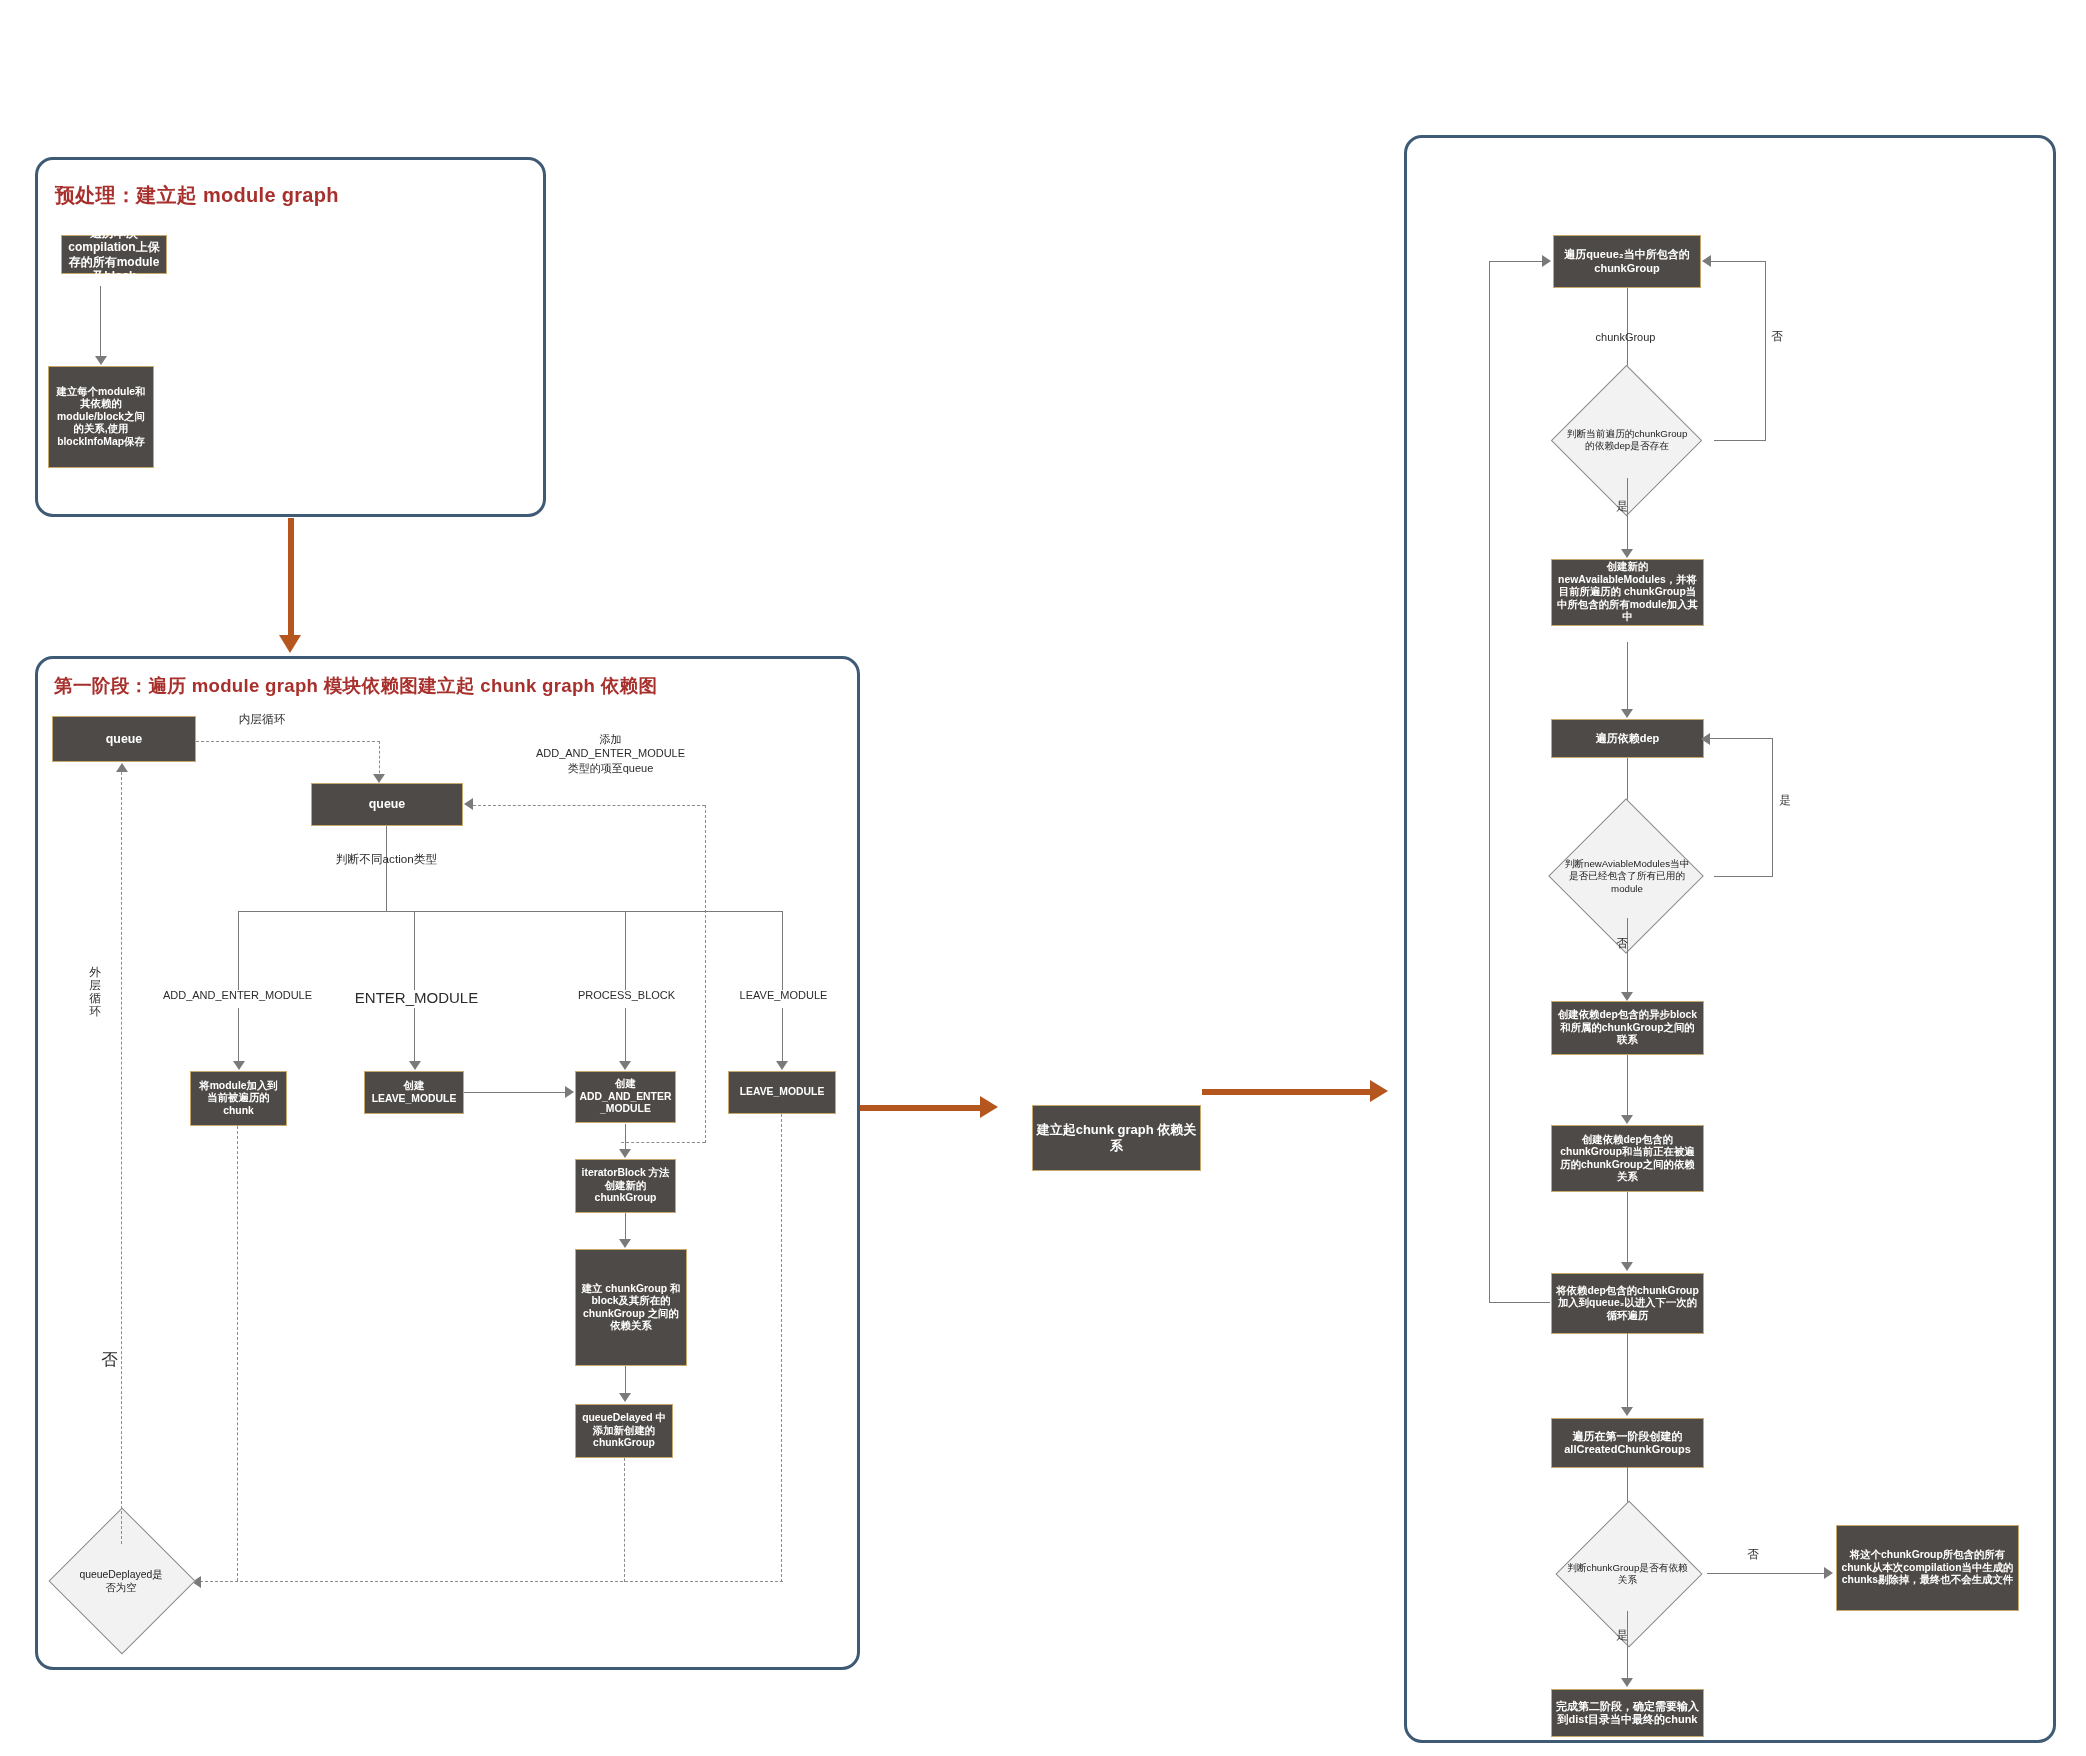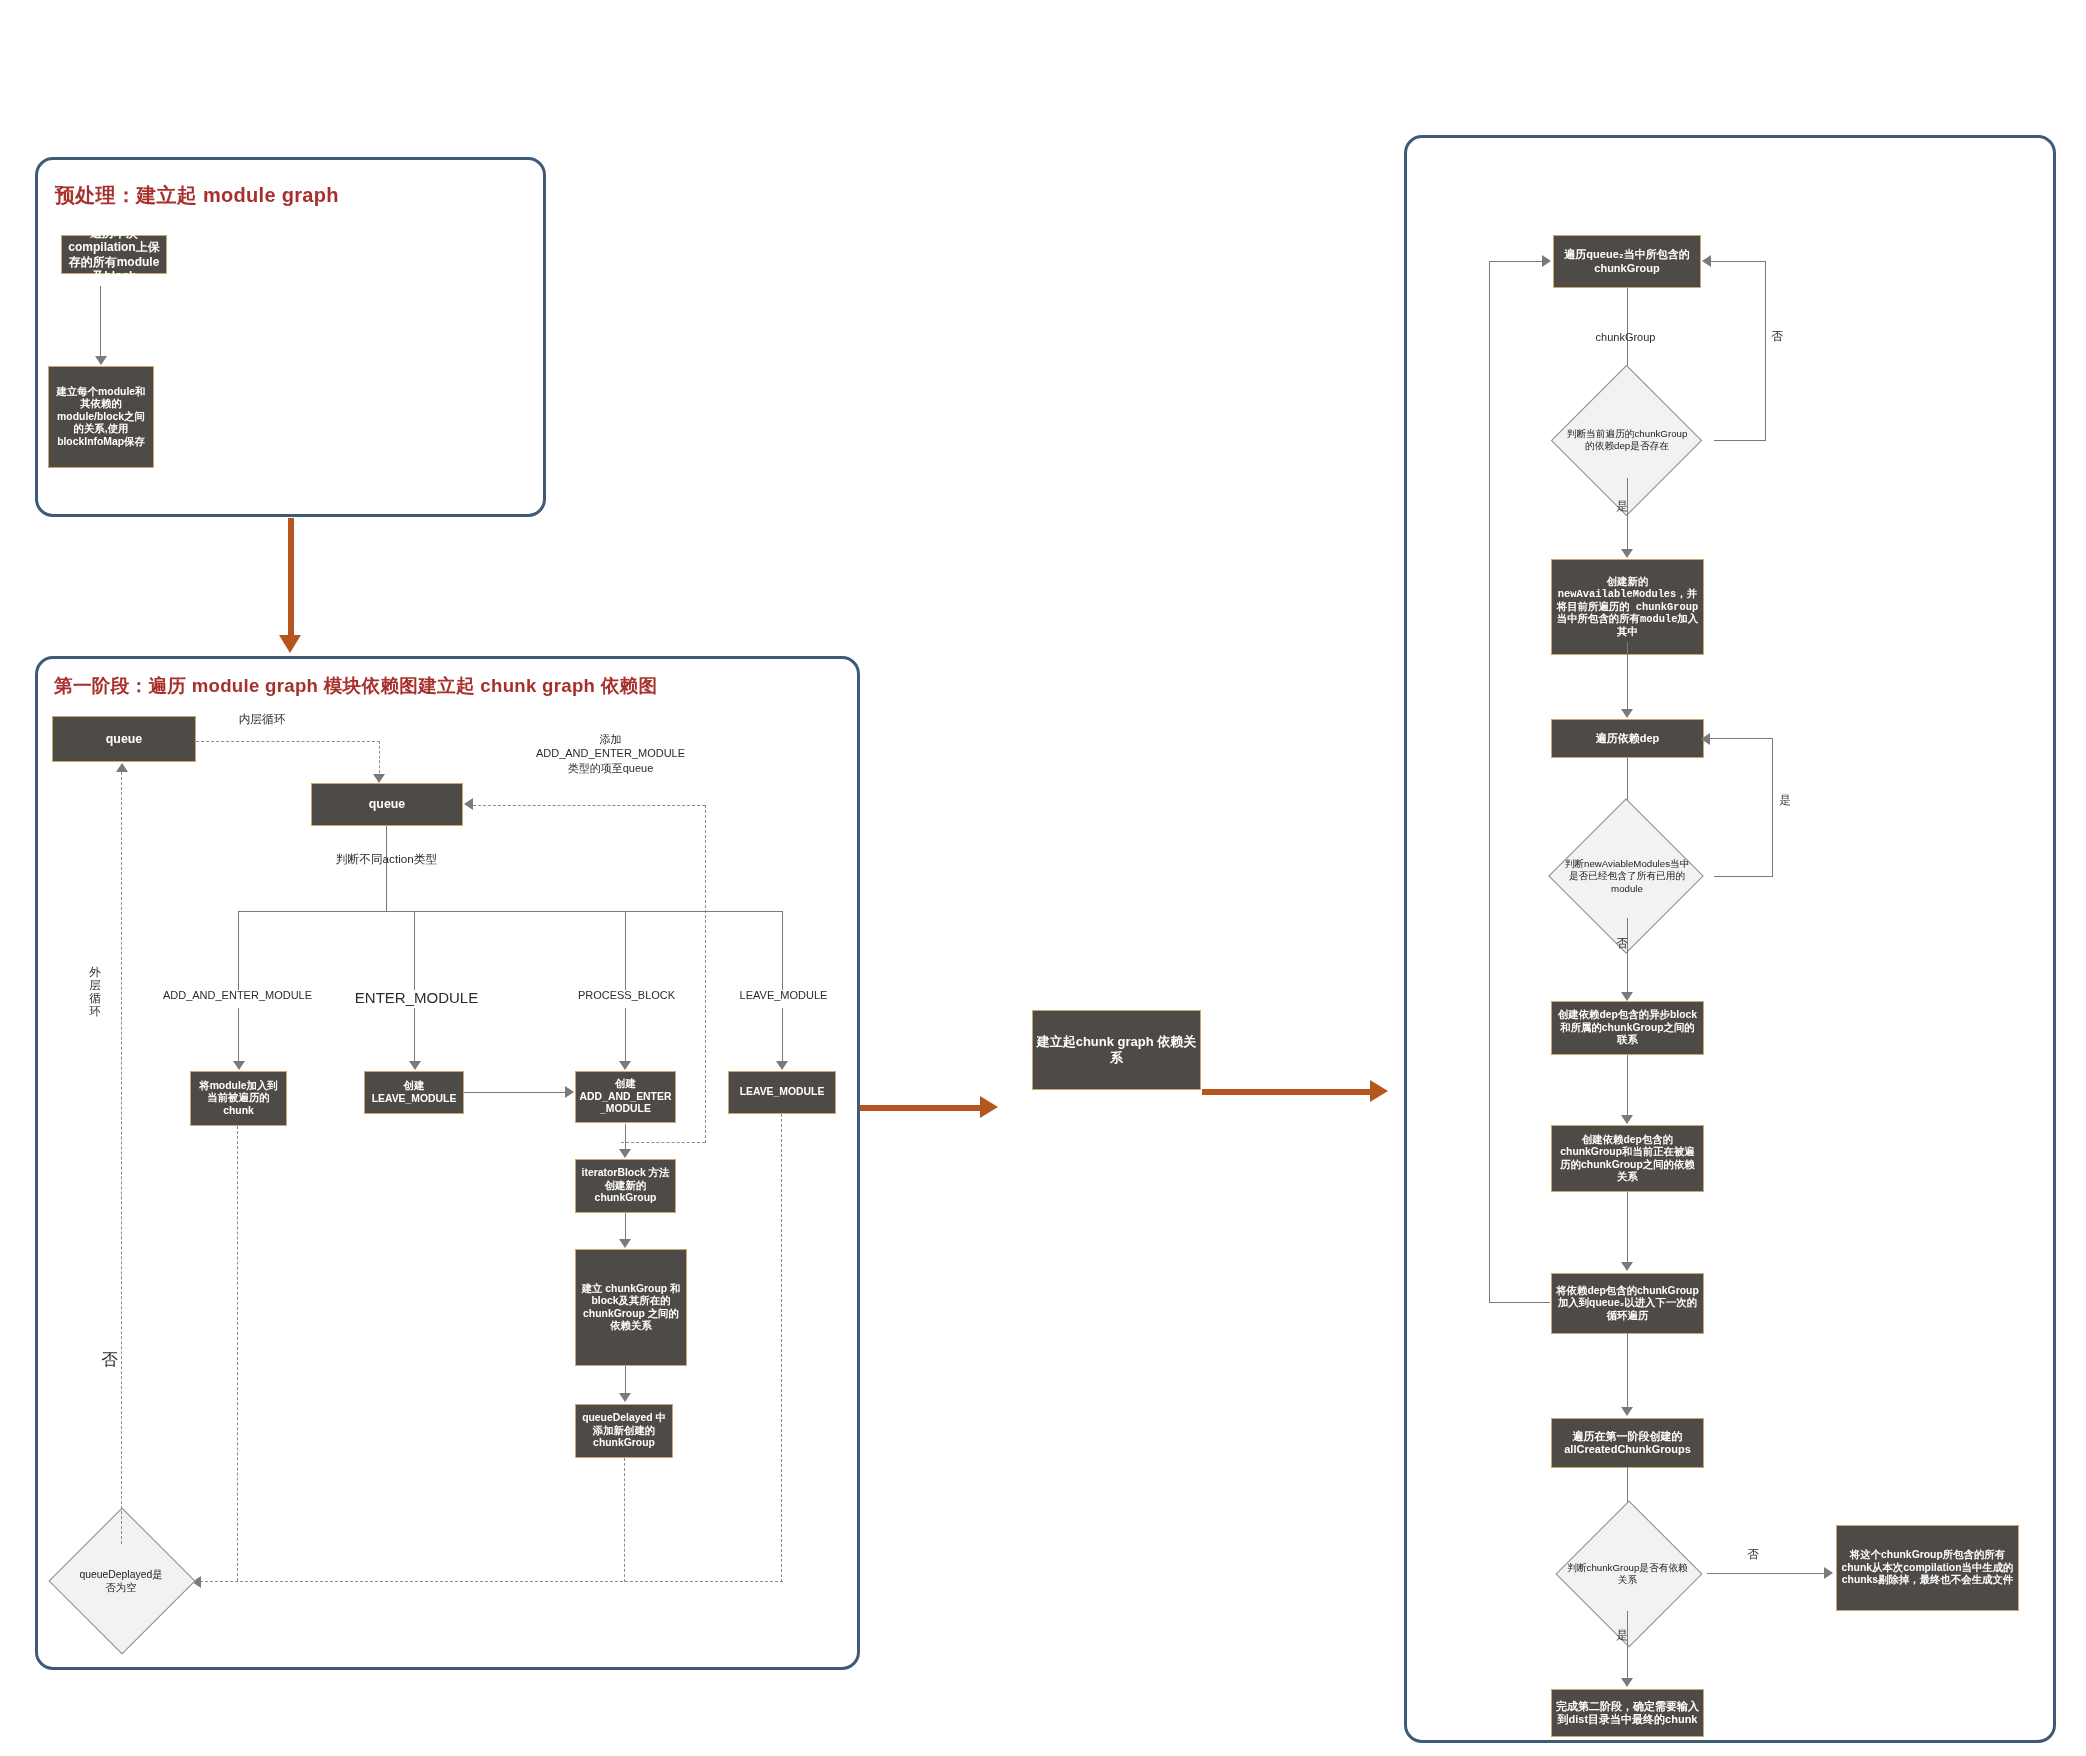--- a/index.html
+++ b/index.html
@@ -151,21 +151,21 @@
   <div class="ar ar-u" style="left:116px;top:763px;"></div>
   <div class="lbl" style="left:97px;top:1349px;width:25px;font-size:16.6px;">否</div>
 
   <div class="lbl-v" style="left: 88px; top: 966px; font-size: 11.7px; white-space: pre-line;">外
 层
 循
 环</div>
 
   <div class="oln" style="left:860px;top:1105px;width:124px;height:6.2px;"></div>
   <div class="oar oar-r" style="left:980px;top:1096px;"></div>
-  <div class="box" style="left:1032px;top:1010px;width:169px;height:80px;font-size:13px;">建立起chunk graph
+  <div class="box" style="left:1032px;top:1105px;width:169px;height:66px;font-size:13px;">建立起chunk graph
 依赖关系</div>
   <div class="oln" style="left:1202px;top:1089px;width:173px;height:6.2px;"></div>
   <div class="oar oar-r" style="left:1370px;top:1080px;"></div>
 
   <div class="panel" style="left:1404px;top:135px;width:2019px;height:1608px;width:652px;"></div>
   <div class="panel-title" style="left:1420px;top:156px;width:621px;font-size:17px;">
   </div>
 
   <div class="box" style="left:1553px;top:235px;width:148px;height:53px;font-size:11px;">遍历queue₂当中所包含的chunkGroup</div>
 
@@ -182,21 +182,21 @@
   <div class="ln h" style="left:1714px;top:440px;width:52px;"></div>
   <div class="ln v" style="left:1765px;top:262px;height:179px;"></div>
   <div class="ln h" style="left:1710px;top:261px;width:56px;"></div>
   <div class="ar ar-l" style="left:1702px;top:255px;"></div>
   <div class="lbl-v" style="left: 1770px; top: 330px; font-size: 11.7px; white-space: pre-line;">否</div>
 
   <div class="ln v" style="left:1627px;top:478px;height:72px;"></div>
   <div class="ar ar-d" style="left:1621px;top:549px;"></div>
   <div class="lbl" style="left:1608px;top:498px;width:28px;font-size:11.7px;">是</div>
 
-  <div class="box" style="left:1551px;top:559px;width:153px;height:96px;font-size:10.4px;font-family:Liberation Mono, monospace;">创建新的 newAvailableModules，并将目前所遍历的 chunkGroup当中所包含的所有module加入其中</div>
+  <div class="box" style="left:1551px;top:559px;width:153px;height:67px;font-size:10.4px;">创建新的 newAvailableModules，并将目前所遍历的 chunkGroup当中所包含的所有module加入其中</div>
 
   <div class="ln v" style="left:1627px;top:642px;height:69px;"></div>
   <div class="ar ar-d" style="left:1621px;top:709px;"></div>
   <div class="box" style="left:1551px;top:719px;width:153px;height:39px;font-size:11px;">遍历依赖dep</div>
 
   <div class="ln v" style="left:1627px;top:758px;height:72px;"></div>
   <div class="ar ar-d" style="left:1621px;top:829px;"></div>
 
   <div class="diamond-wrap" style="left:1540px;top:835px;width:174px;height:83px;">
     <div class="dshape" style="left:31px;top:-14px;width:110px;height:110px;"></div>

